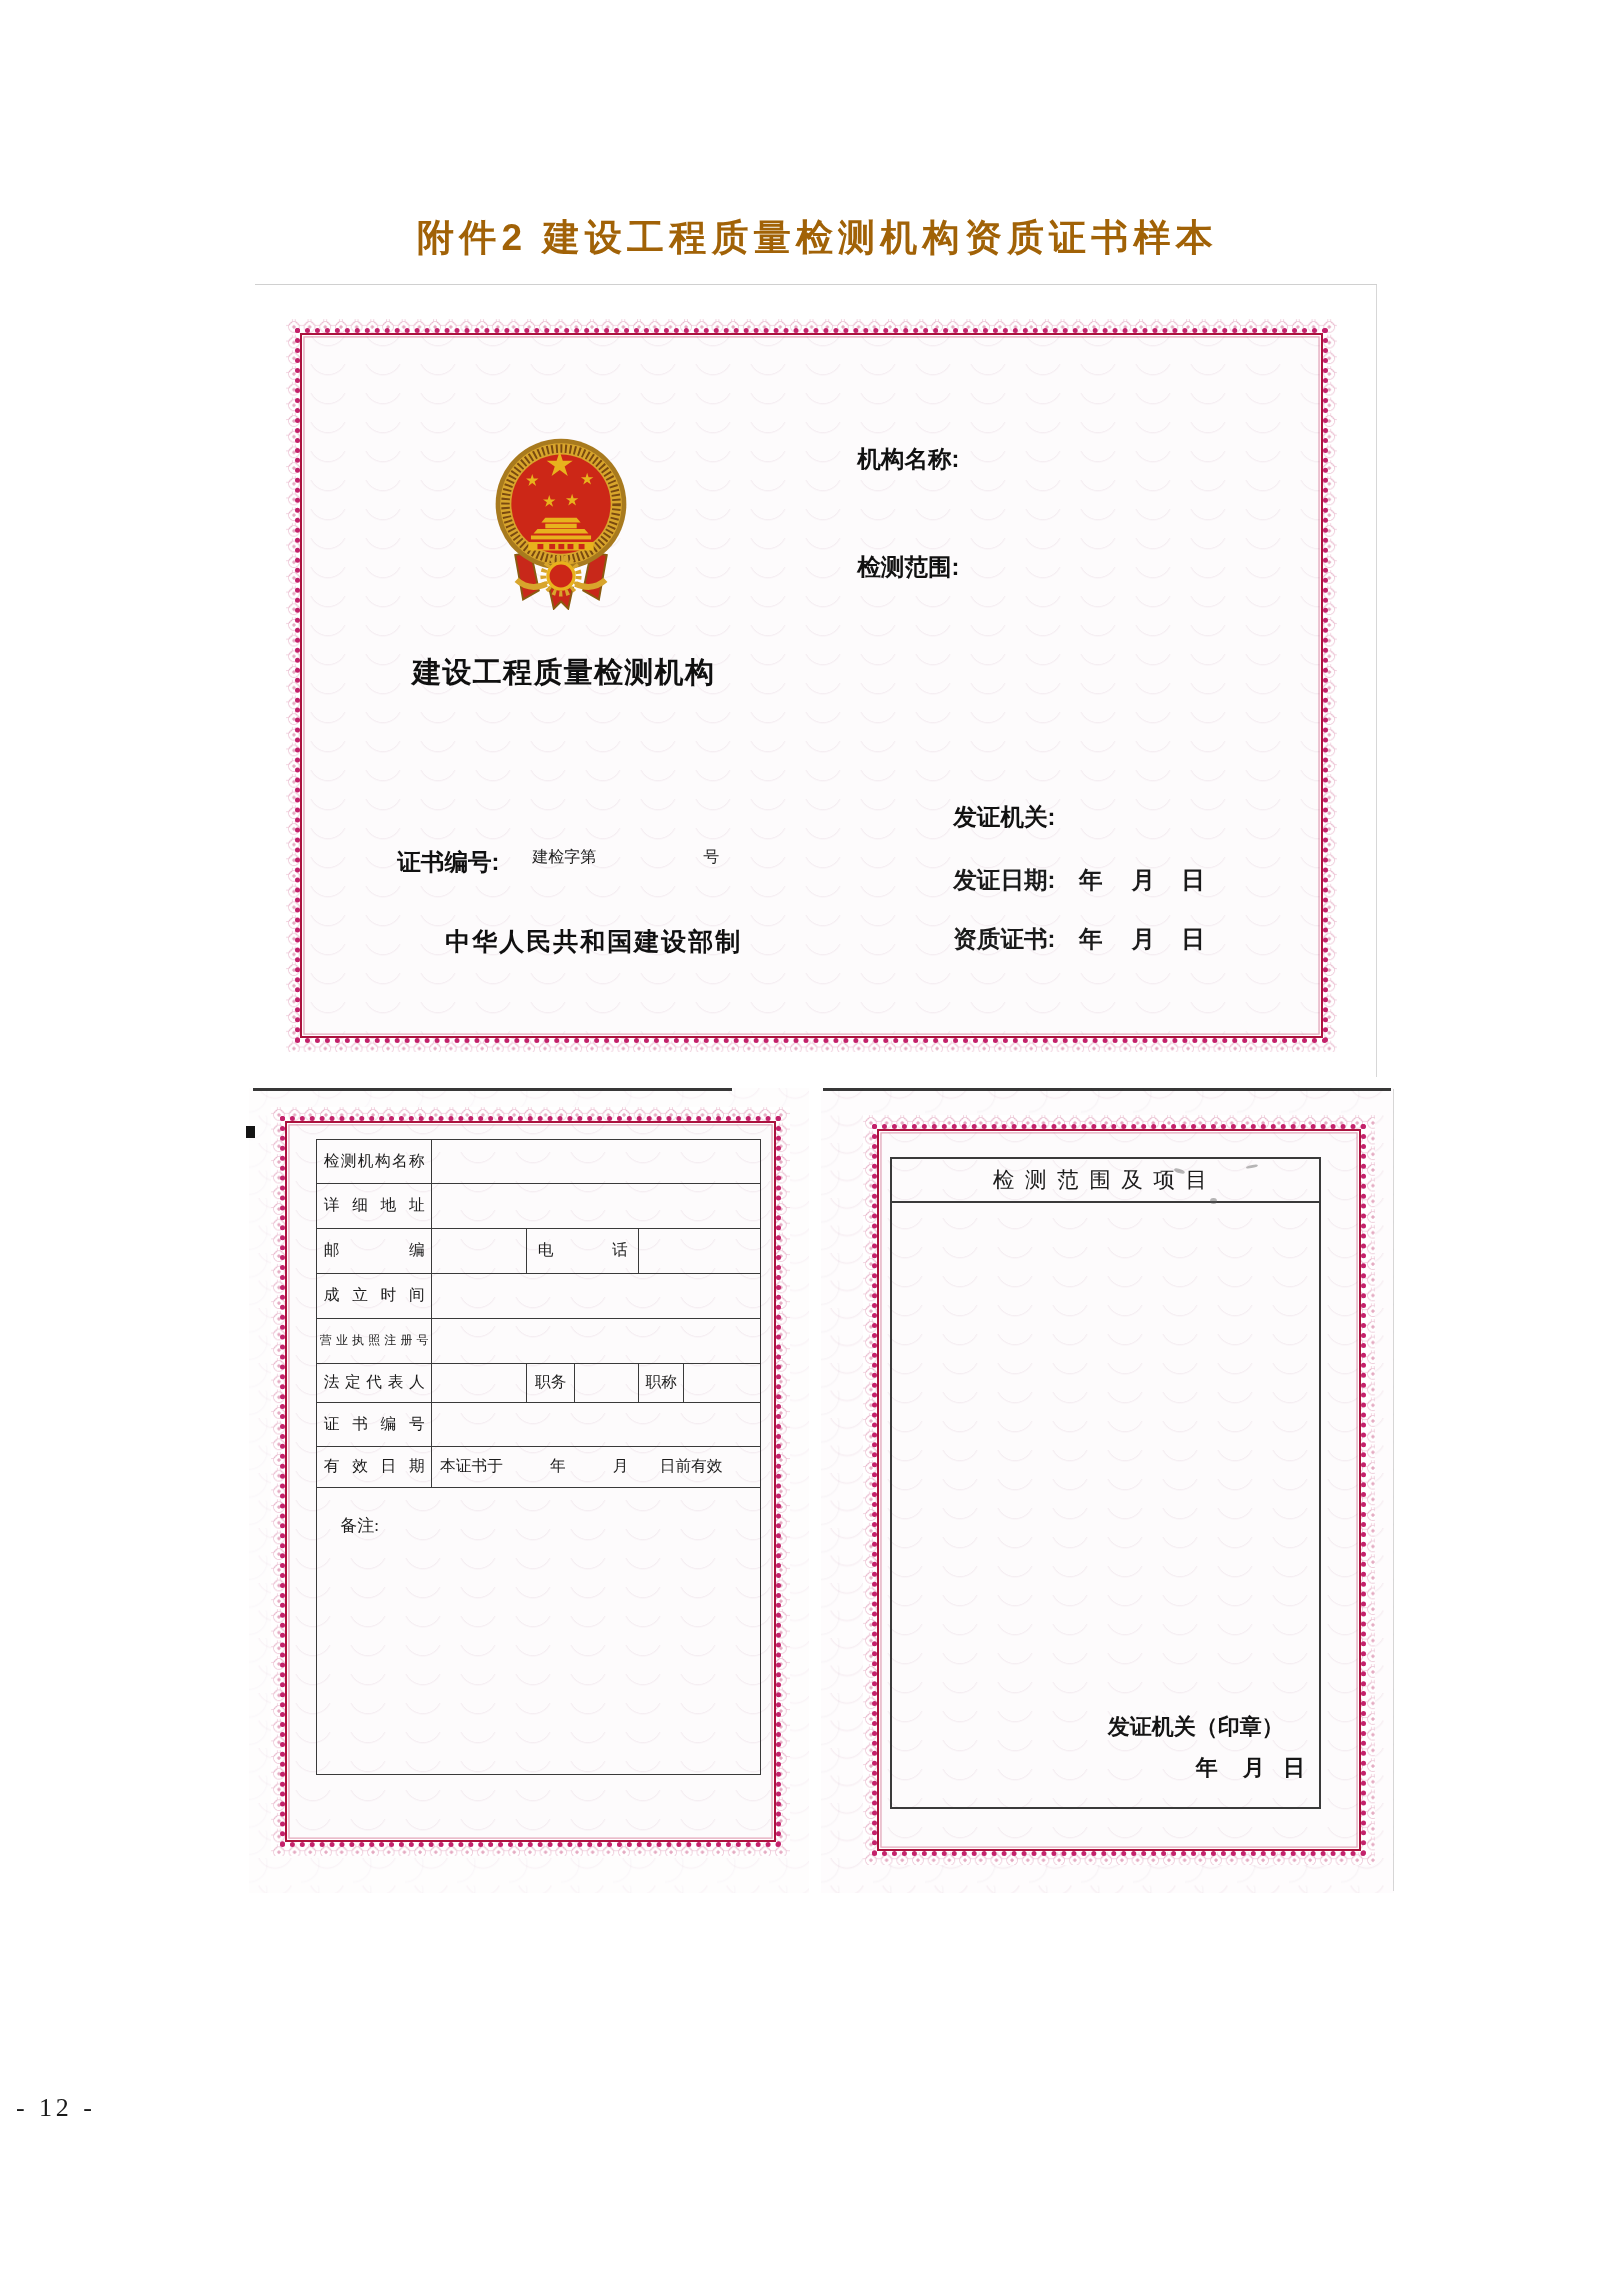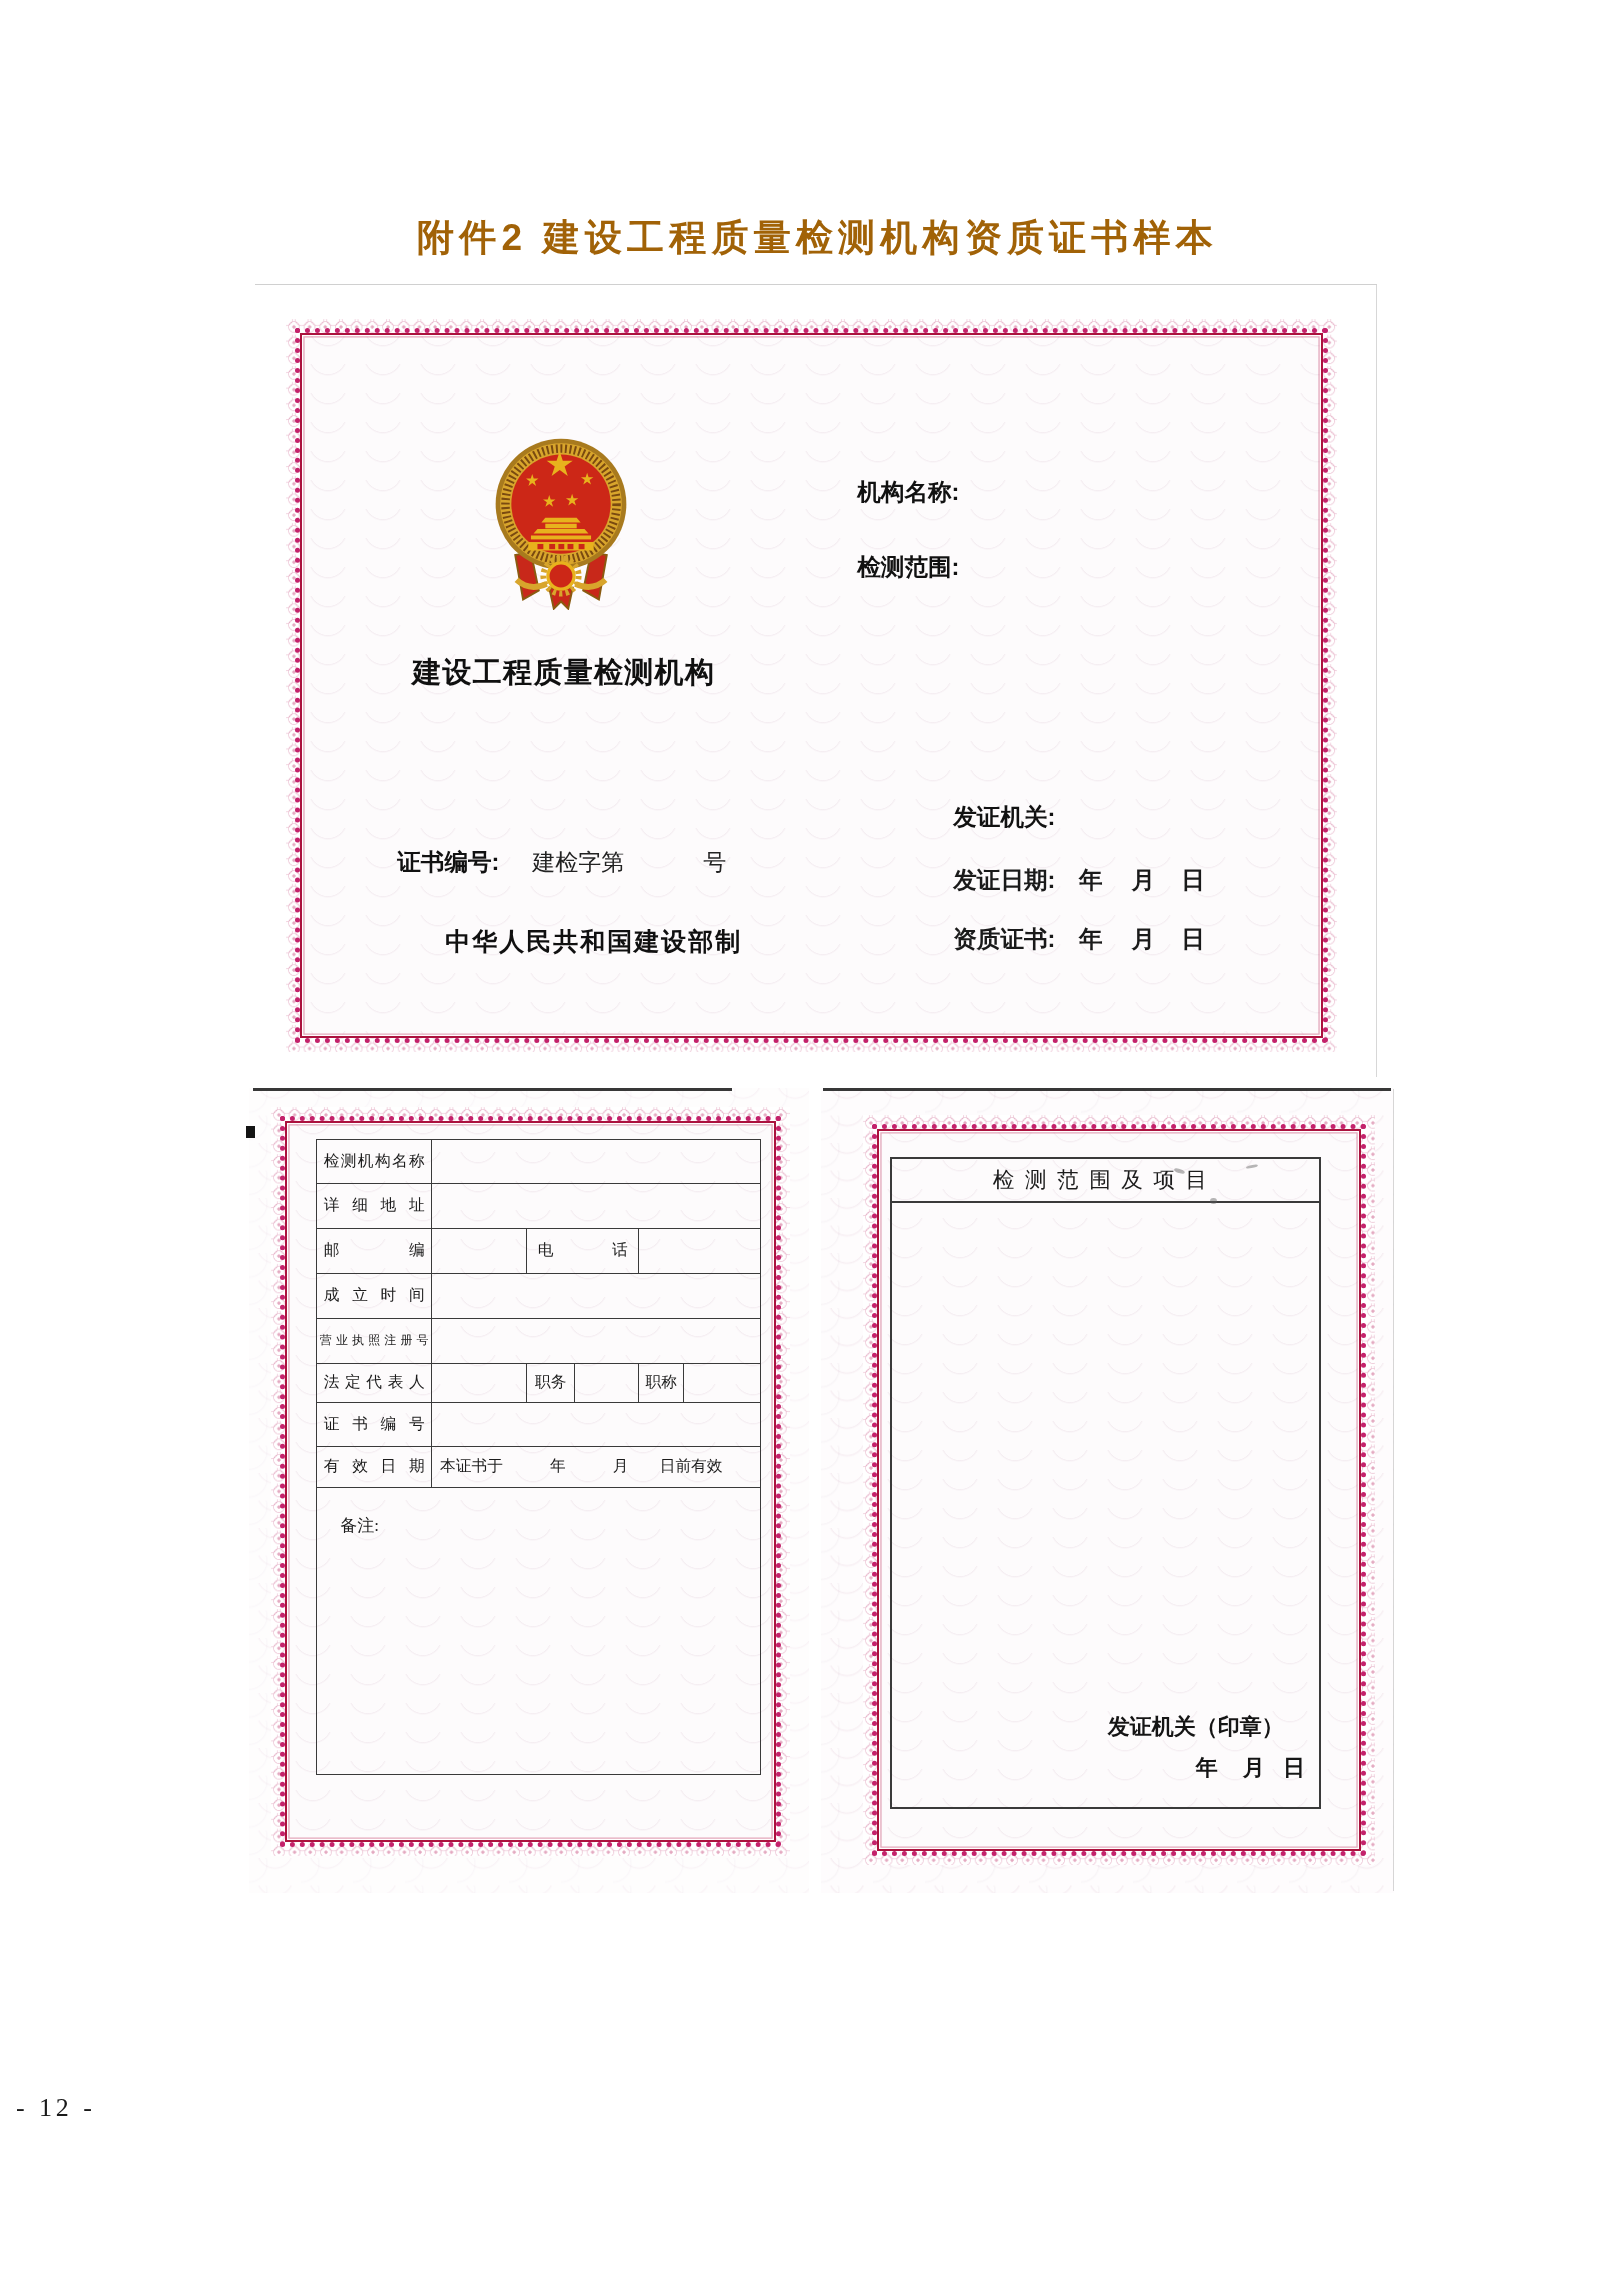--- a/index.html
+++ b/index.html
@@ -56,21 +56,21 @@
   .emblem{position:absolute;left:188px;top:92px;width:142px;height:183px;}
   .org-type{
     position:absolute;left:98px;top:318px;width:327px;text-align:center;
     font-family:"Liberation Sans",sans-serif;font-weight:bold;font-size:29px;letter-spacing:1.3px;color:#101010;
   }
   .cert-big-title{
     position:absolute;left:111px;top:372px;
     font-family:"Liberation Serif",serif;font-weight:bold;font-size:52px;letter-spacing:30px;color:#0c0c0c;white-space:nowrap;
   }
   .label-bold{font-family:"Liberation Sans",sans-serif;font-weight:bold;font-size:23.6px;color:#111;white-space:nowrap;}
-  .kai{font-family:"Liberation Serif",serif;font-size:23px;color:#222;white-space:nowrap;}
+  .kai{font-family:"Liberation Serif",serif;font-size:16px;color:#222;white-space:nowrap;}
   .made-by{
     position:absolute;left:143px;top:590px;
     font-family:"Liberation Sans",sans-serif;font-weight:bold;font-size:25px;letter-spacing:2px;color:#101010;white-space:nowrap;
   }
   .date-row .unit{display:inline-block;font-family:"Liberation Sans",sans-serif;font-weight:bold;font-size:23.6px;}
   .date-row .u1{margin-left:23.6px;} .date-row .u2{margin-left:29px;} .date-row .u3{margin-left:26px;}
 
   
   .info-table{
     position:absolute;left:29px;top:15.7px;width:444px;
@@ -175,21 +175,21 @@
 
         <div class="org-type">建设工程质量检测机构</div>
 
 
         <span class="abs label-bold" style="left:95px;top:511px;">证书编号:</span>
         <span class="abs kai" style="left:230px;top:512px;">建检字第</span>
         <span class="abs kai" style="left:401px;top:512px;">号</span>
 
         <div class="made-by">中华人民共和国建设部制</div>
 
-        <span class="abs label-bold" style="left:555px;top:141px;text-align:right;">机构名称:</span>
+        <span class="abs label-bold" style="left:555px;top:108px;text-align:right;">机构名称:</span>
         <span class="abs label-bold" style="left:555px;top:216px;text-align:center;">检测范围:</span>
         <span class="abs label-bold" style="left:651px;top:466px;">发证机关:</span>
 
         <div class="abs date-row" style="left:651px;top:529px;">
           <span class="unit" style="margin-left:0;">发证日期:</span><span class="unit u1">年</span><span class="unit u2">月</span><span class="unit u3">日</span>
         </div>
 
         <div class="abs date-row" style="left:651px;top:588px;">
           <span class="unit" style="margin-left:0;">资质证书:</span><span class="unit u1">年</span><span class="unit u2">月</span><span class="unit u3">日</span>
         </div>

